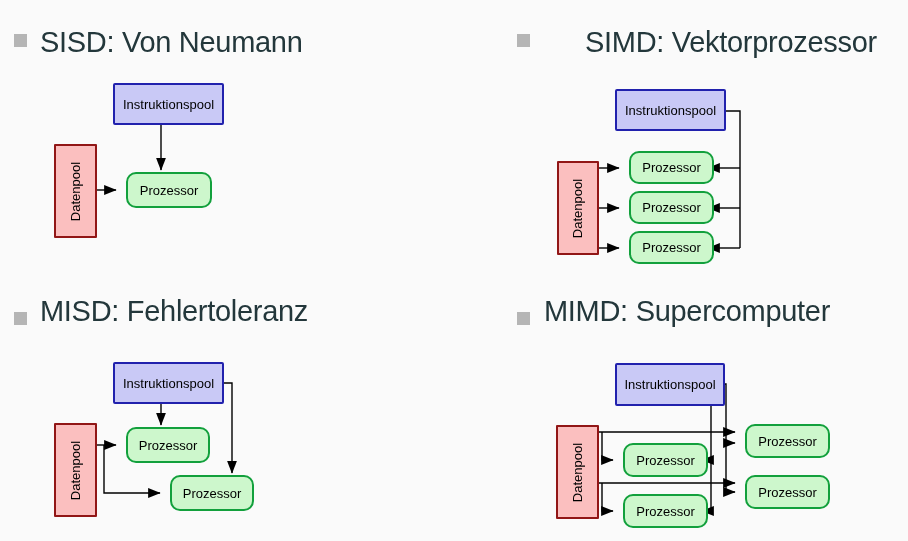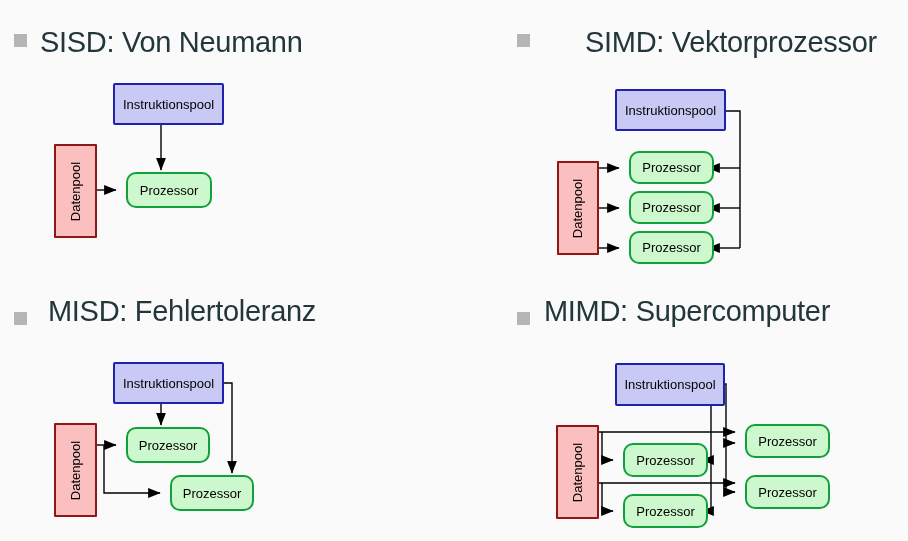--- a/index.html
+++ b/index.html
@@ -74,21 +74,21 @@
     <div class="box proc" style="left:621px; top:191px; width:85px; height:33px;">
       <span>Prozessor</span>
     </div>
     <div class="box proc" style="left:621px; top:231px; width:85px; height:33px;">
       <span>Prozessor</span>
     </div>
   </section>
 
   <section>
     <span class="bullet" style="left:14px; top:312px;"></span>
-    <h2 class="title" style="left:48px; top:295px;">MISD: Fehlertoleranz</h2>
+    <h2 class="title" style="left:40px; top:295px;">MISD: Fehlertoleranz</h2>
     <div class="box instr" style="left:105px; top:362px; width:111px; height:42px;">
       <span>Instruktionspool</span>
     </div>
     <div class="box dpool" style="left:46px; top:423px; width:43px; height:94px;">
       <span class="vtext">Datenpool</span>
     </div>
     <div class="box proc" style="left:118px; top:427px; width:84px; height:36px;">
       <span>Prozessor</span>
     </div>
     <div class="box proc" style="left:162px; top:475px; width:84px; height:36px;">

